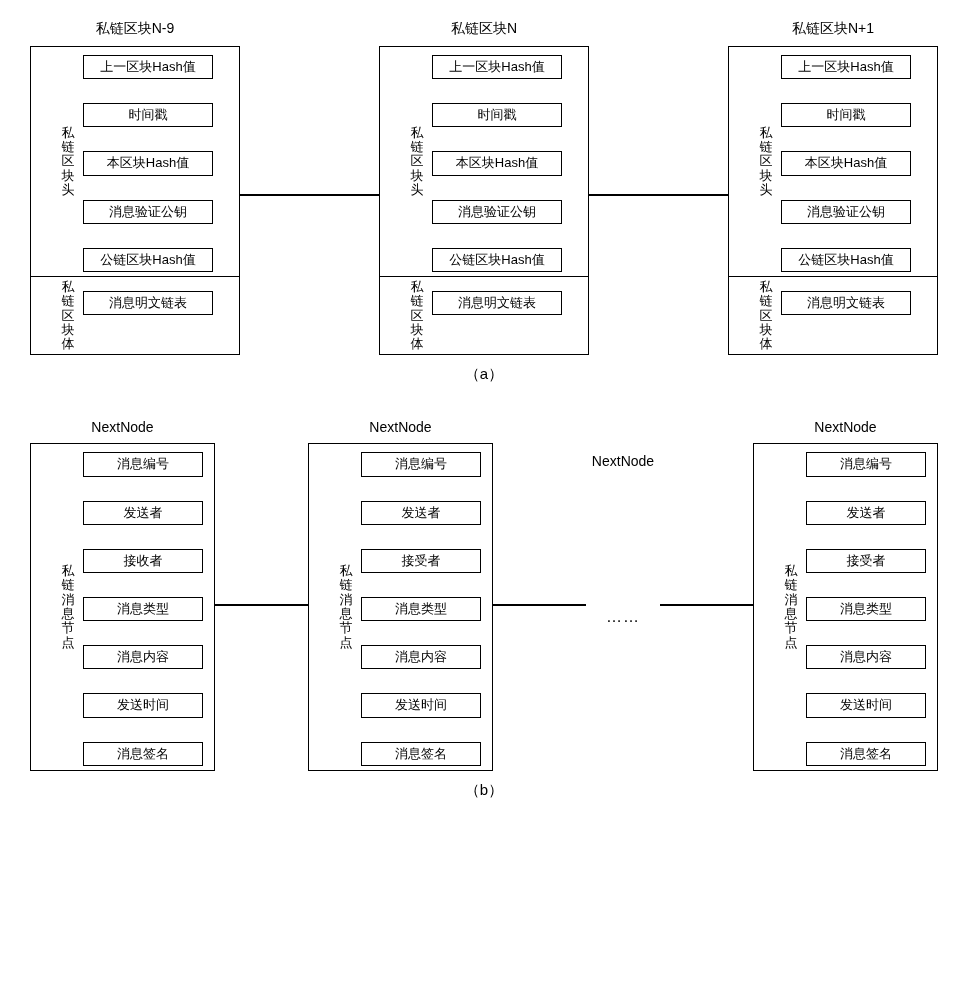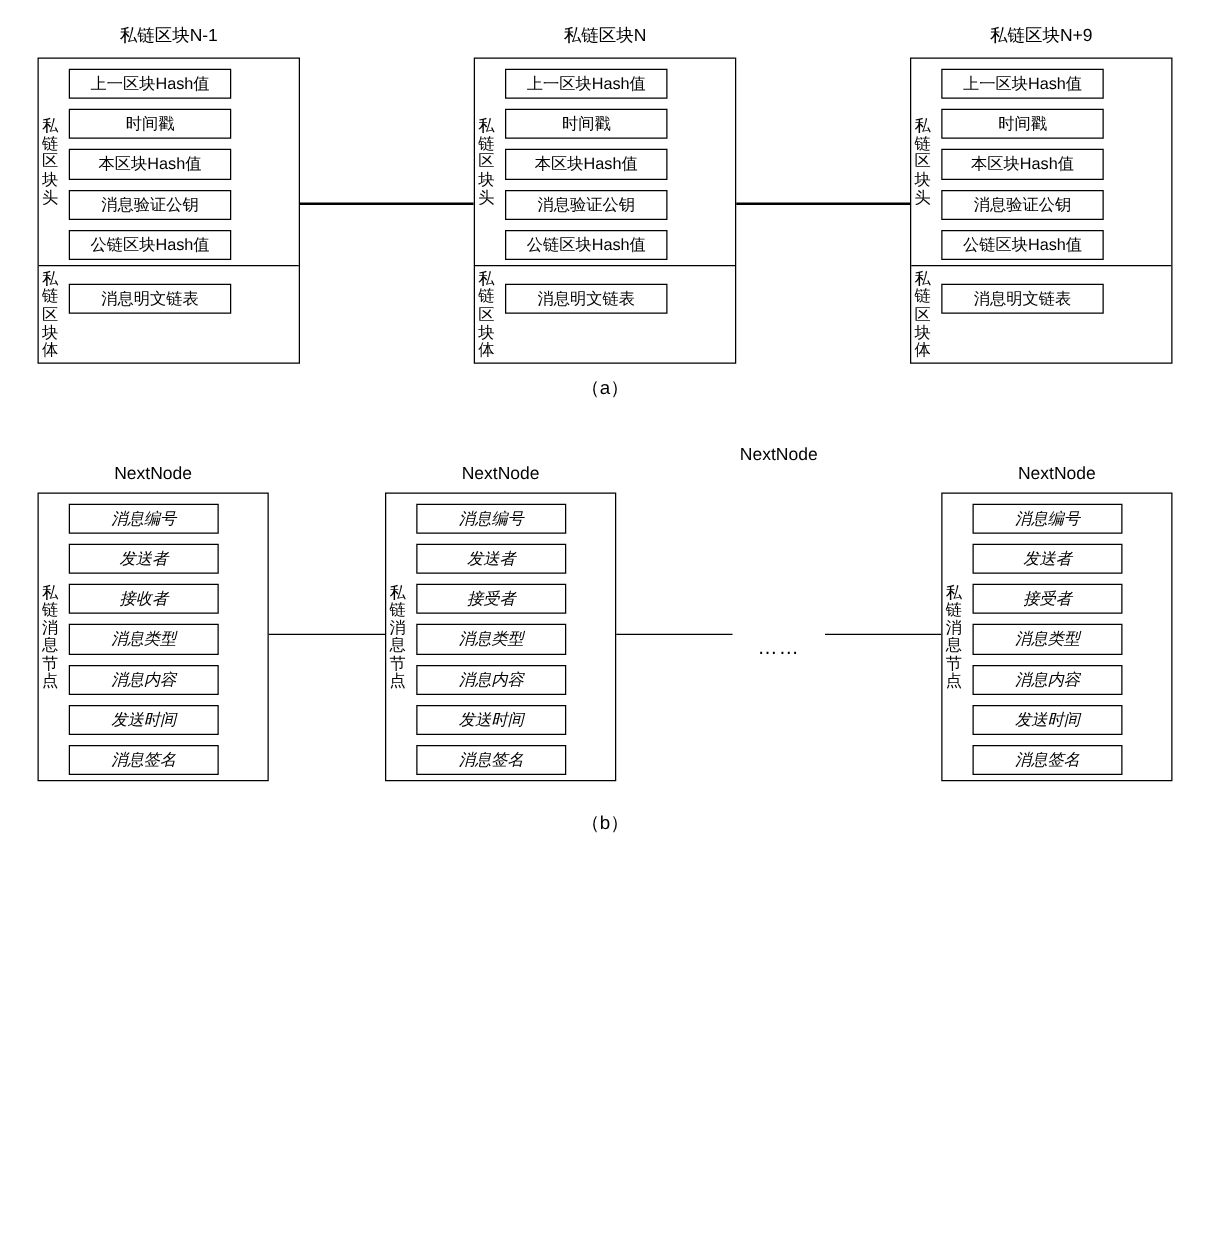--- a/index.html
+++ b/index.html
@@ -41,26 +41,27 @@
   .side-label {
     width: 18px;
     padding: 3px 2px;
     font-size: 13px;
     line-height: 1.1;
     text-align: center;
     display: flex;
     flex-direction: column;
     justify-content: center;
     border-right: 0 solid #000;
+    margin-left: 28px;
   }
   .content {
     padding: 8px 10px 4px 6px;
     display: flex;
     flex-direction: column;
-    gap: 8px;
+    gap: 24px;
   }
   .content.body-sec { padding-top: 14px; padding-bottom: 20px; }
   .cell {
     border: 1.5px solid #000;
     padding: 2px 8px;
     text-align: center;
     min-width: 130px;
     white-space: nowrap;
     font-size: 13px;
     line-height: 1.4;
@@ -83,30 +84,30 @@
   .dots {
     padding: 0 20px;
     font-size: 16px;
     letter-spacing: 1px;
   }
   
   .row-a .hconn { margin-top: 15px; }
   
   .row-b .hconn, .row-b .dots { margin-top: 20px; }
 
-  .cell-narrow { min-width: 120px; font-style: italic; }
+  .cell-narrow { min-width: 120px; }
 </style>
 </head>
 <body>
 
 <div class="panel">
   <div class="row row-a">
 
     <div class="block-wrap block-a">
-      <div class="block-title">私链区块N-1</div>
+      <div class="block-title">私链区块N-9</div>
       <div class="block">
         <div class="section">
           <div class="side-label">私链区块头</div>
           <div class="content">
             <div class="cell">上一区块Hash值</div>
             <div class="cell">时间戳</div>
             <div class="cell">本区块Hash值</div>
             <div class="cell">消息验证公钥</div>
             <div class="cell">公链区块Hash值</div>
           </div>
@@ -142,21 +143,21 @@
           <div class="content body-sec">
             <div class="cell">消息明文链表</div>
           </div>
         </div>
       </div>
     </div>
 
     <div class="hconn"></div>
 
     <div class="block-wrap block-a">
-      <div class="block-title">私链区块N+9</div>
+      <div class="block-title">私链区块N+1</div>
       <div class="block">
         <div class="section">
           <div class="side-label">私链区块头</div>
           <div class="content">
             <div class="cell">上一区块Hash值</div>
             <div class="cell">时间戳</div>
             <div class="cell">本区块Hash值</div>
             <div class="cell">消息验证公钥</div>
             <div class="cell">公链区块Hash值</div>
           </div>

